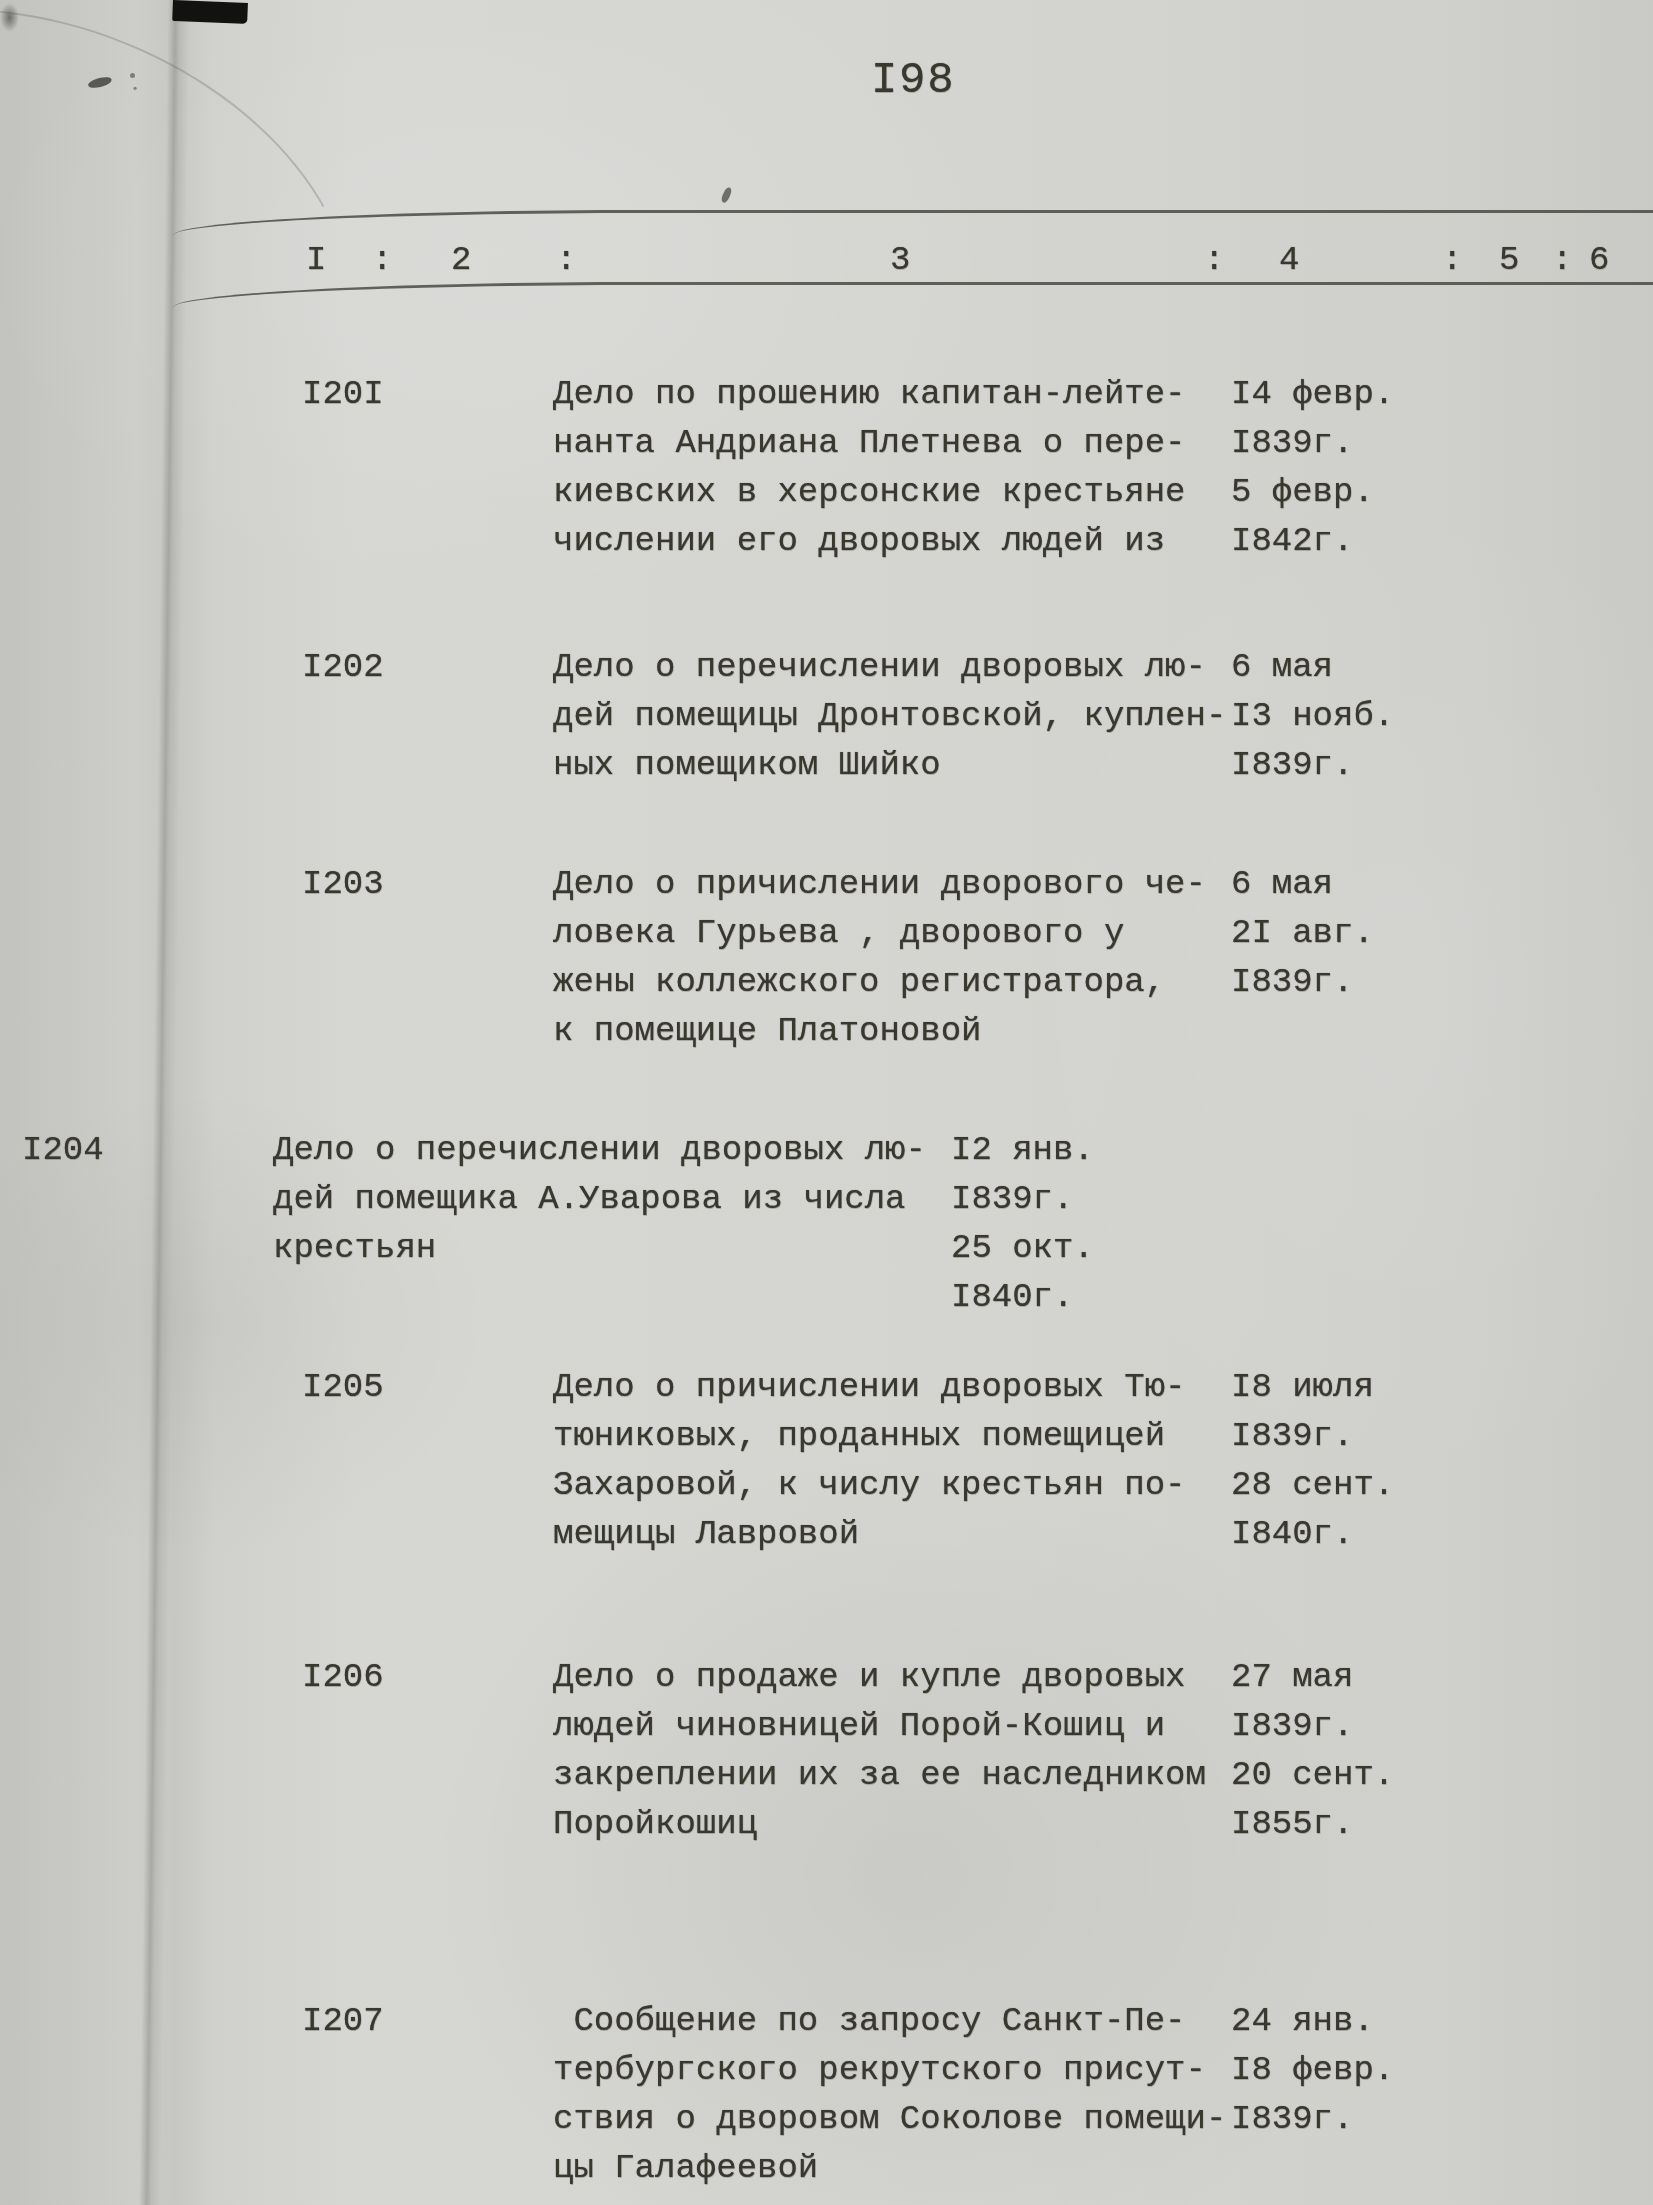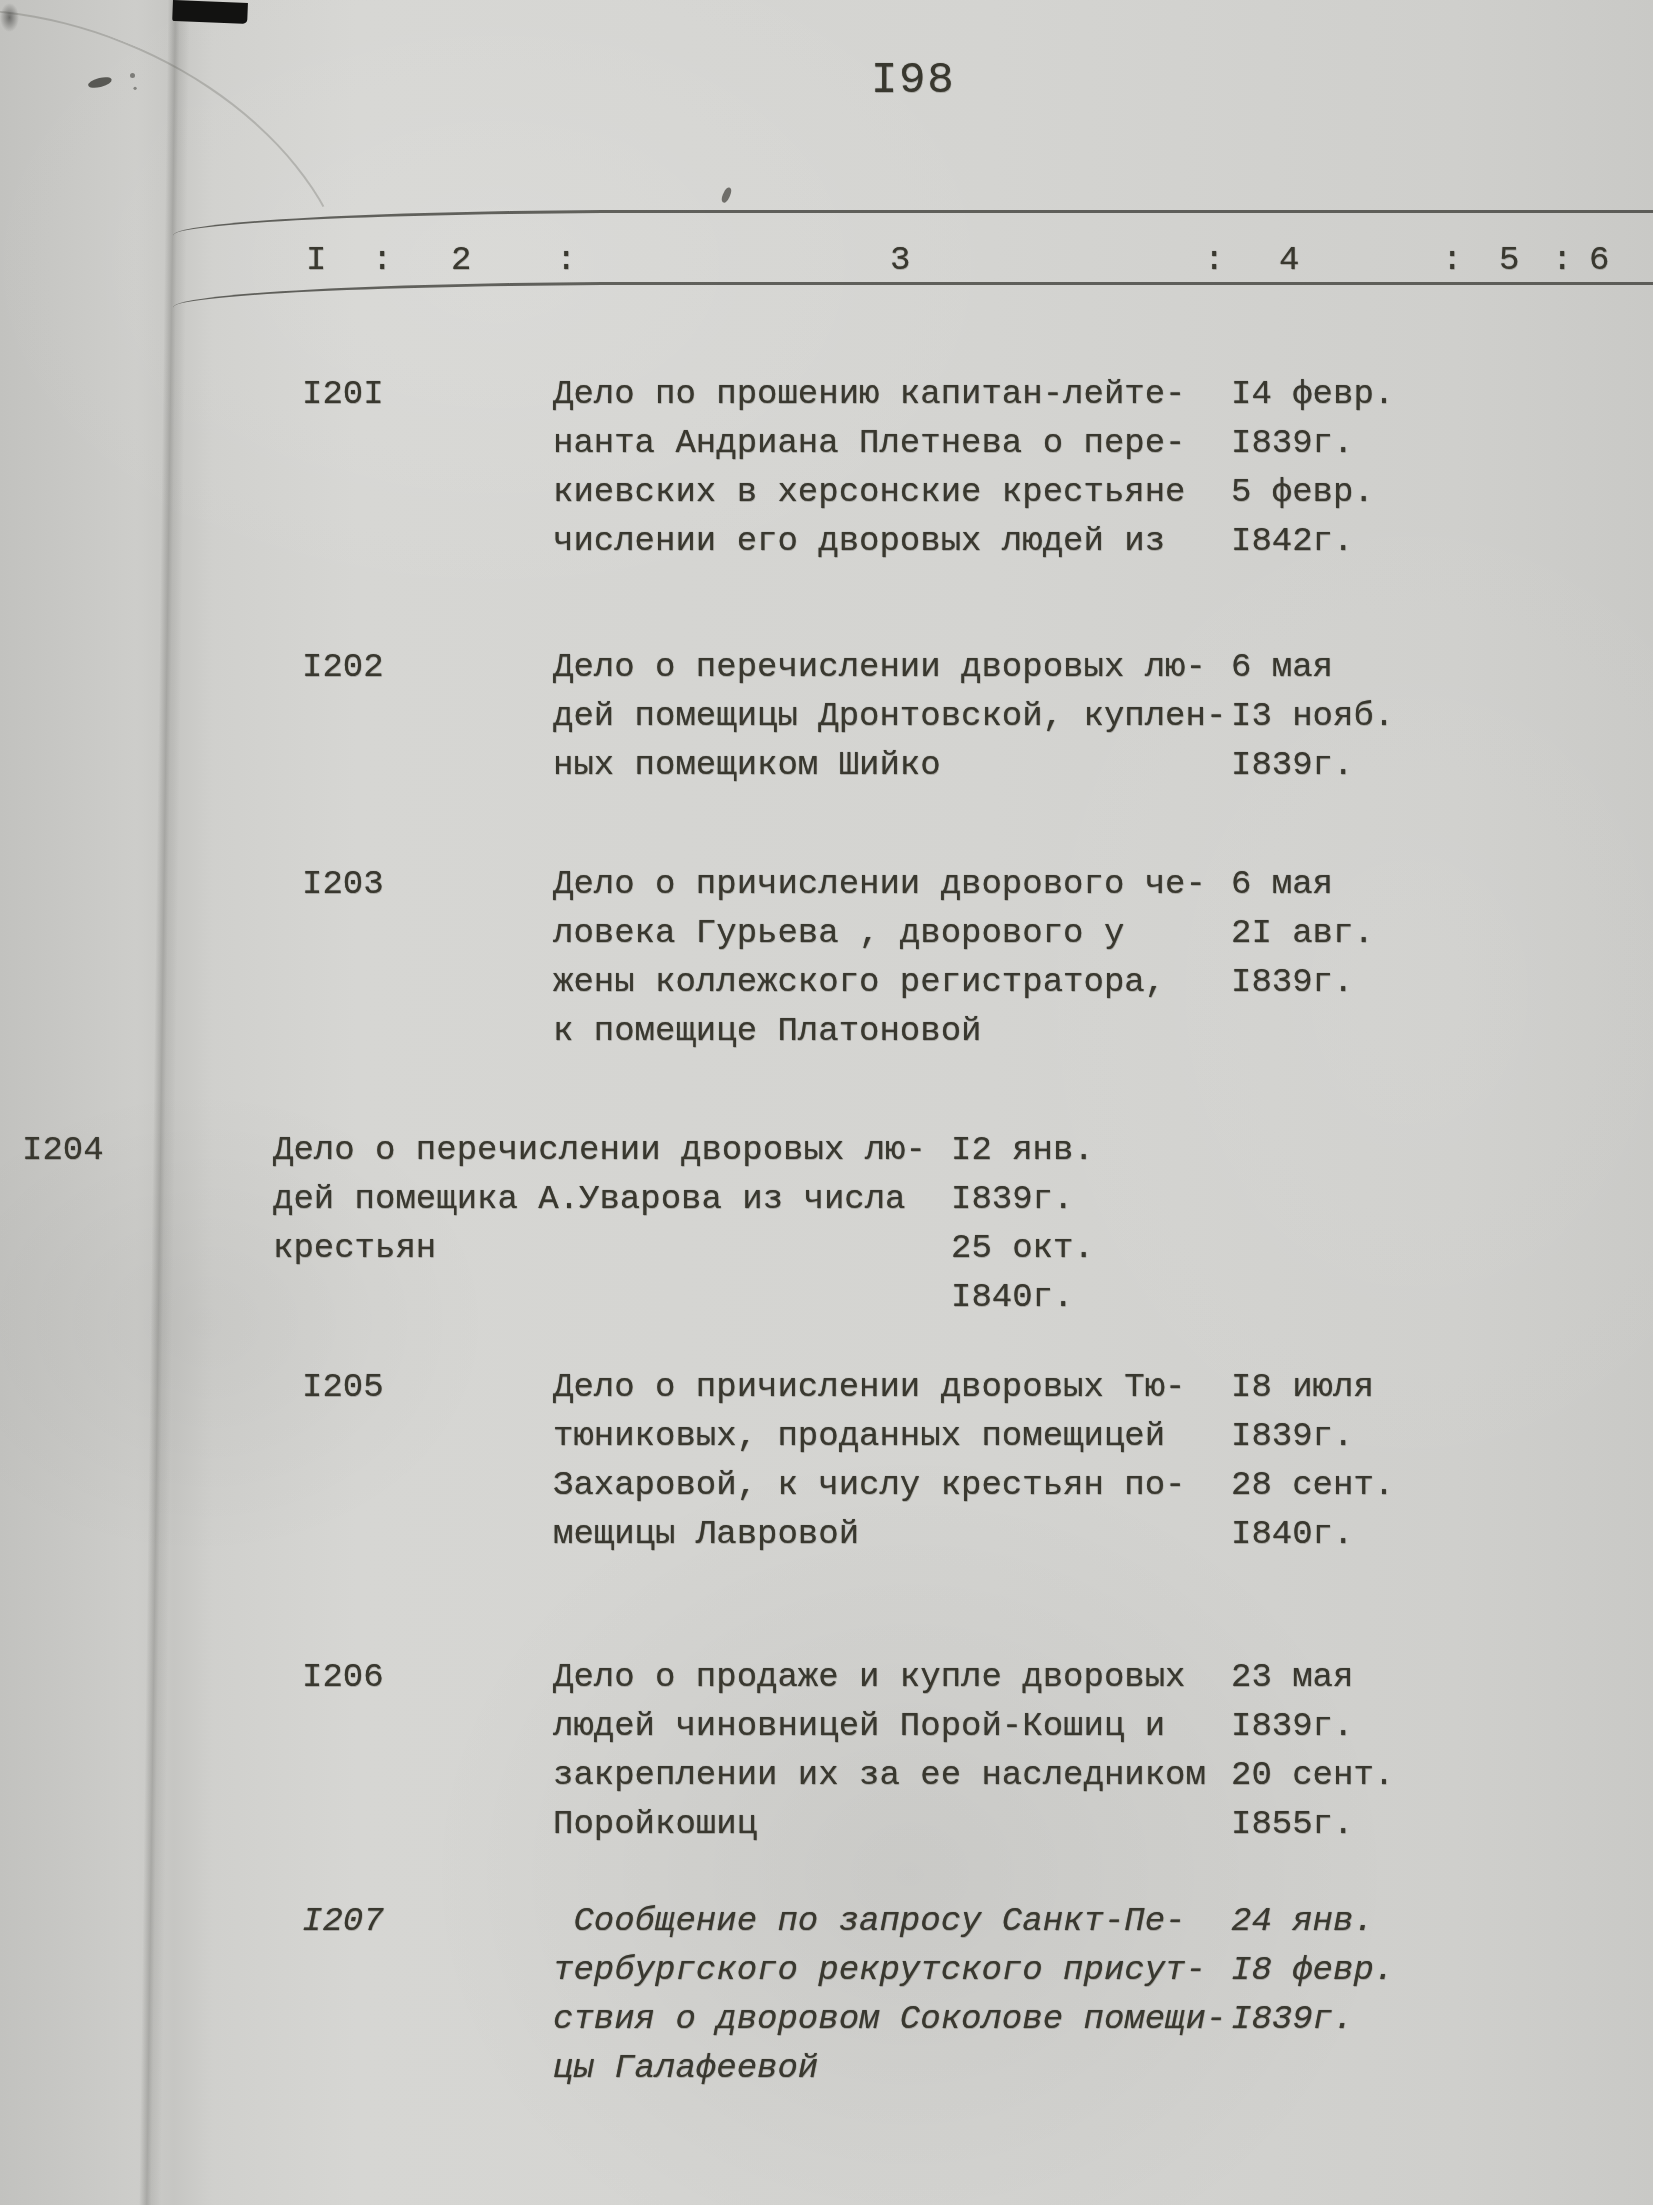--- a/index.html
+++ b/index.html
@@ -94,21 +94,21 @@
     position:absolute; left:0; width:100%;
     display:grid; grid-template-columns:251px 678px 423px;
     padding-left:302px;
   }
   .entry:nth-child(1) { top:370px;  }
   .entry:nth-child(2) { top:643px;  }
   .entry:nth-child(3) { top:860px; }
   .entry:nth-child(4) { top:1126px;padding-left:22px; }
   .entry:nth-child(5) { top:1363px; }
   .entry:nth-child(6) { top:1653px; }
-  .entry:nth-child(7) { top:1897px;font-style:italic; }
+  .entry:nth-child(7) { top:1997px; }
   .entry-number { font-size:34px; line-height:49px; white-space:pre; }
   .line { font-size:34px; line-height:49px; height:49px; white-space:pre; overflow:visible; }
 </style>
 </head>
 <body>
 
 <div class="sheet">
   <div class="paper"></div>
   <div class="fold-seam"></div>
   <div class="curl-arc"></div>
@@ -216,21 +216,21 @@
 
   <div class="entry">
     <div class="entry-number">I206</div>
     <div class="entry-desc">
           <div class="line">Дело о продаже и купле дворовых</div>
           <div class="line">людей чиновницей Порой-Кошиц и</div>
           <div class="line">закреплении их за ее наследником</div>
           <div class="line">Поройкошиц</div>
         </div>
     <div class="entry-dates">
-          <div class="line">23 мая</div>
+          <div class="line">27 мая</div>
           <div class="line">I839г.</div>
           <div class="line">20 сент.</div>
           <div class="line">I855г.</div>
         </div>
   </div>
 
   <div class="entry">
     <div class="entry-number">I207</div>
     <div class="entry-desc">
           <div class="line"> Сообщение по запросу Санкт-Пе-</div>

